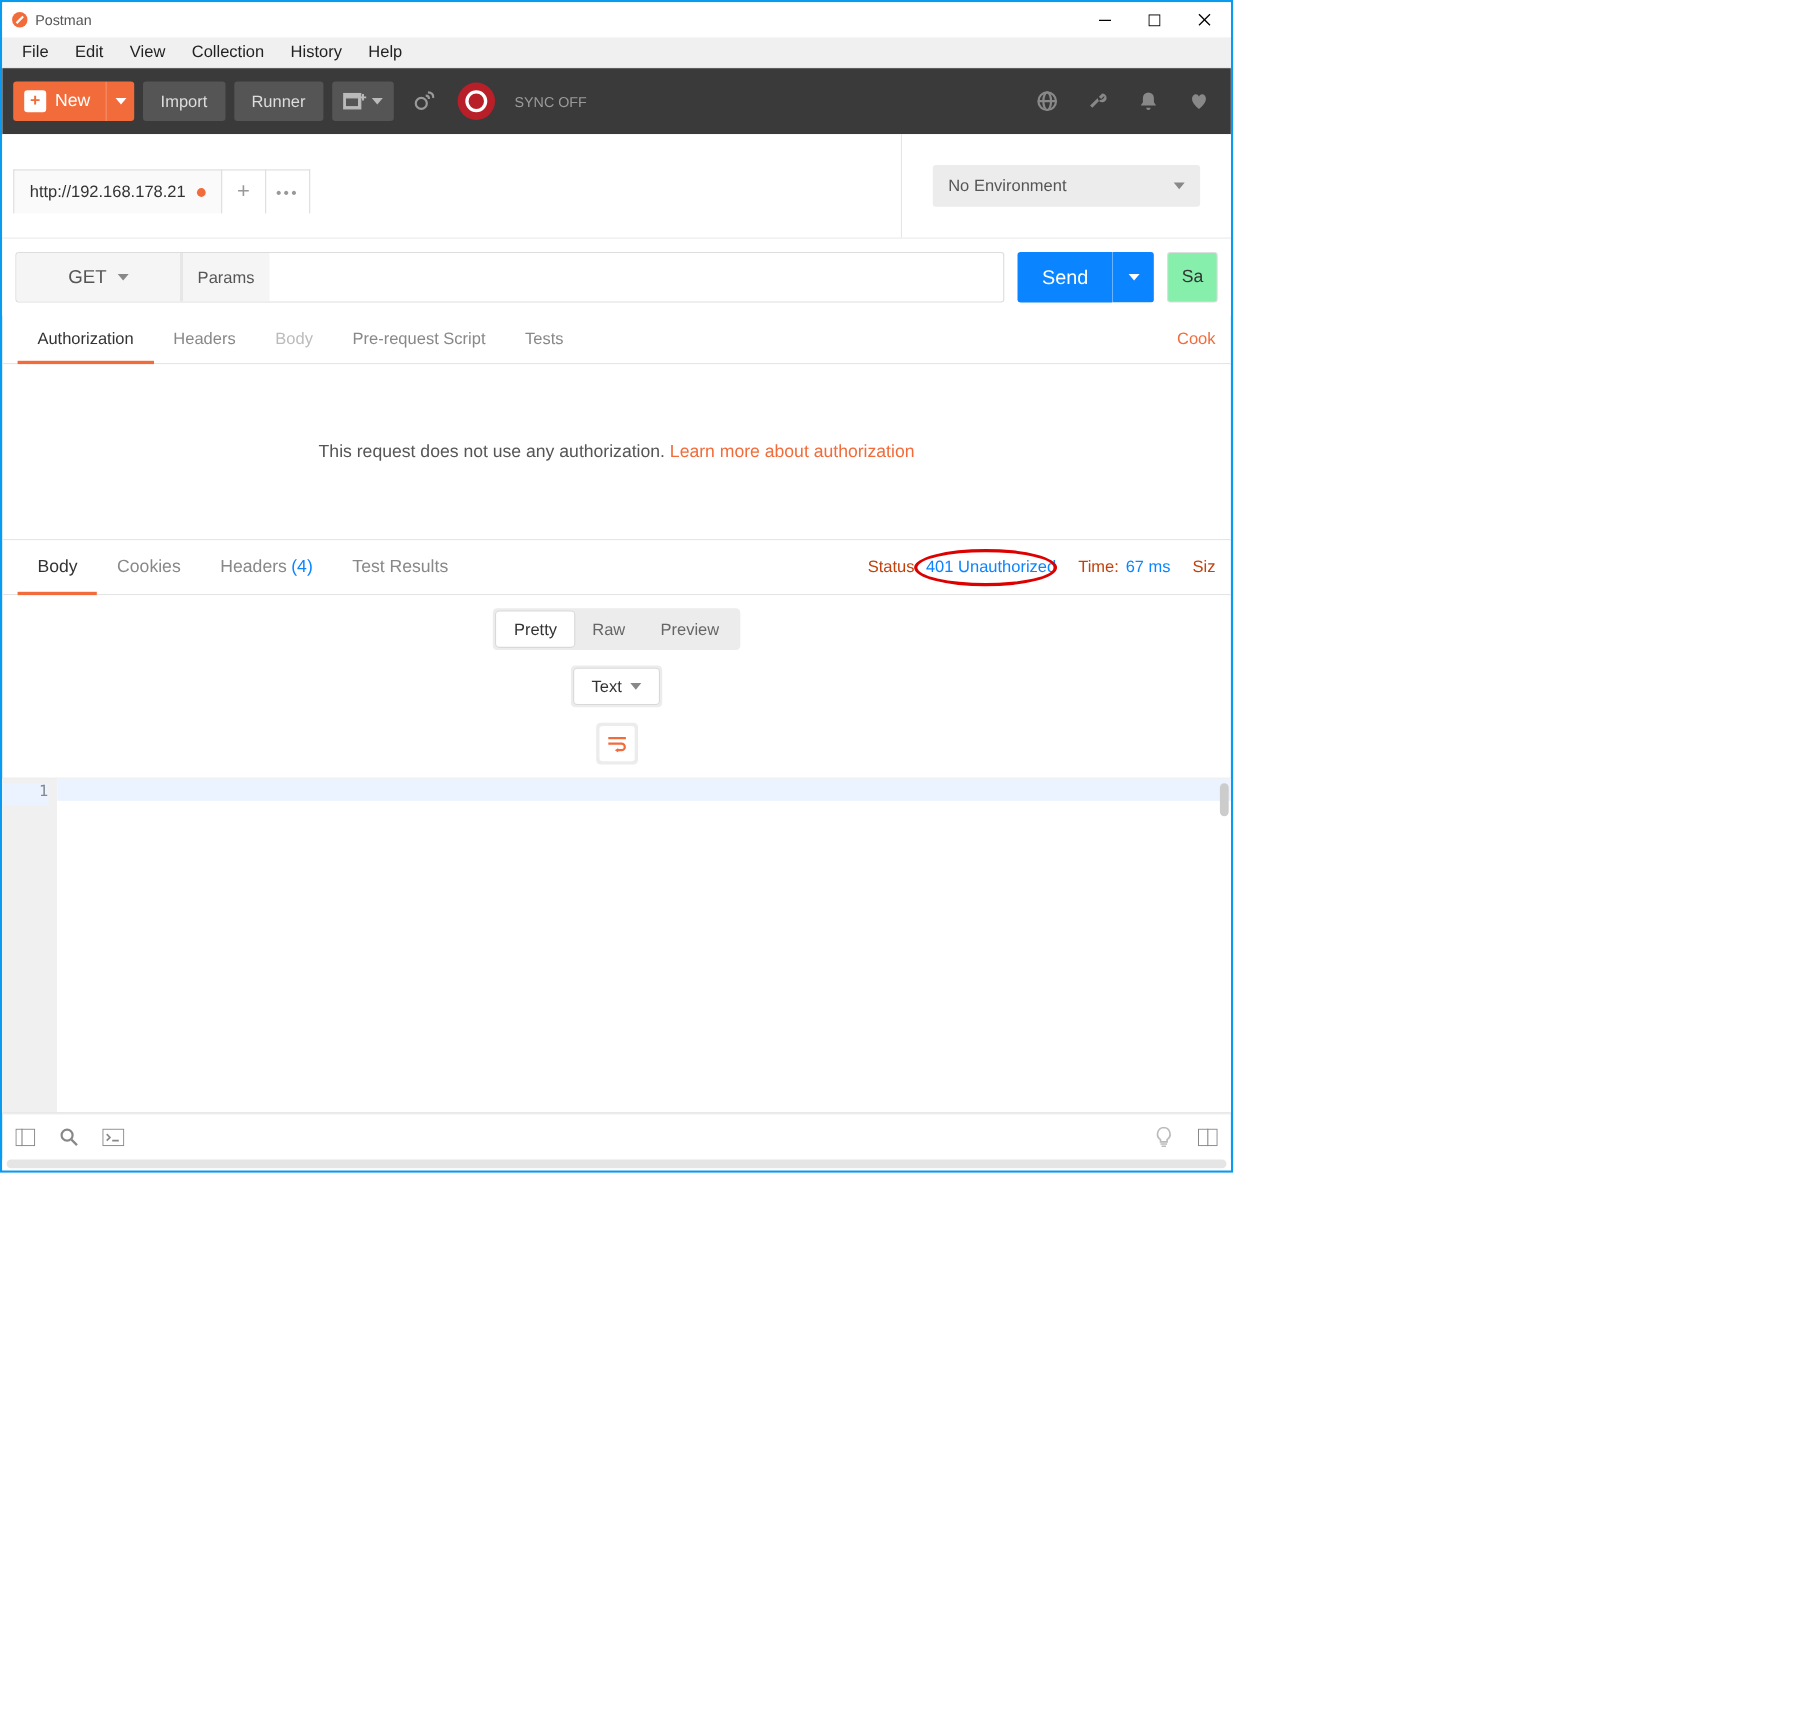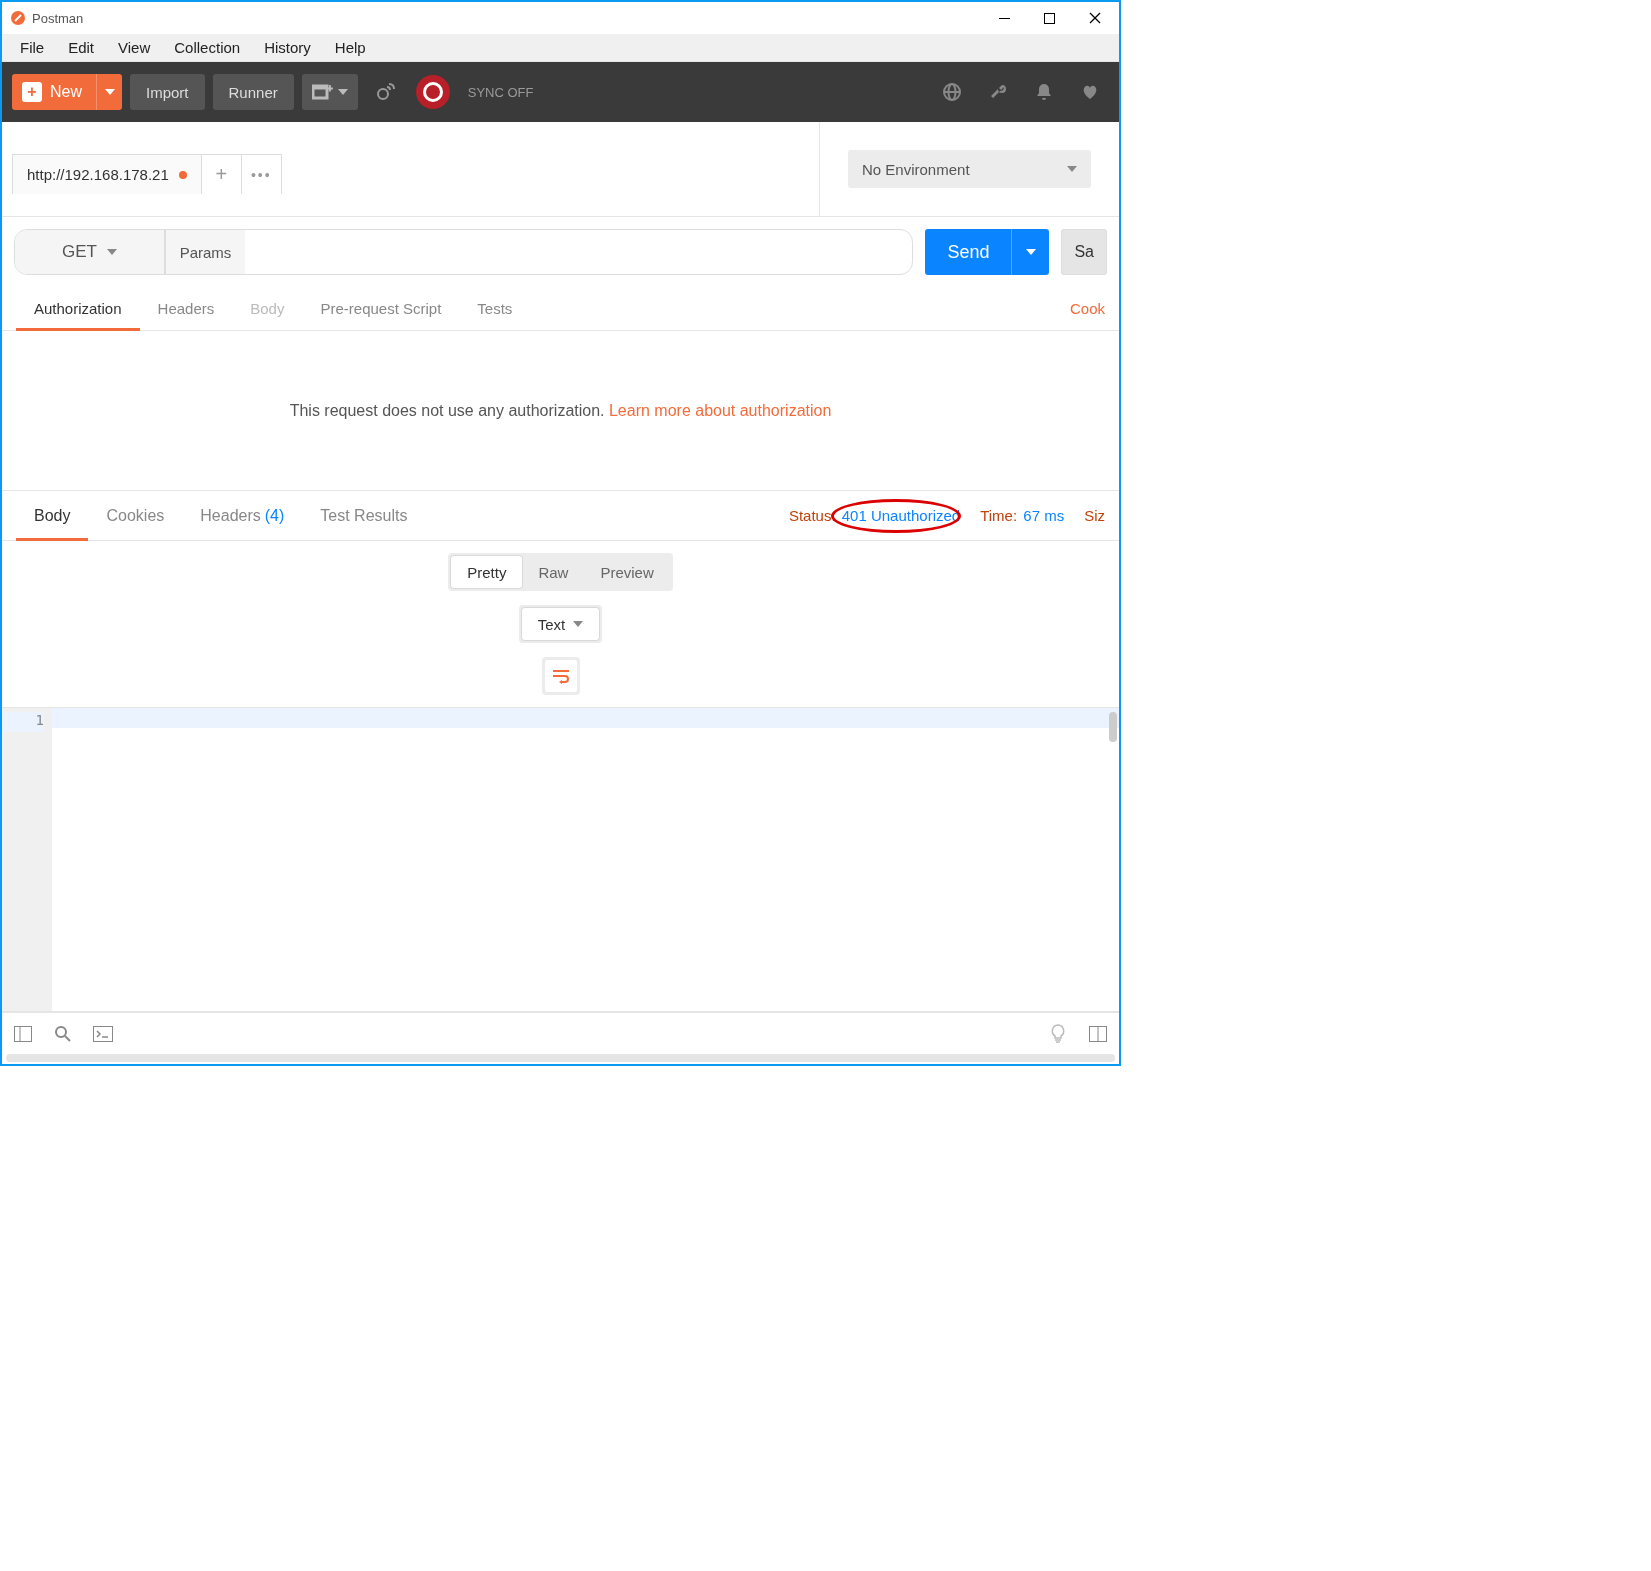--- a/index.html
+++ b/index.html
@@ -123,37 +123,37 @@
   .env-select {
     flex:1; background:#ececec; height:38px; border-radius:3px;
     display:flex; align-items:center; justify-content:space-between;
     padding:0 14px; color:#555; font-size:15px;
   }
   
   .method-row {
     display:flex; gap:12px; padding:12px; background:#fff;
   }
   .method-url-group {
-    flex:1; display:flex; border:1px solid #ddd; border-radius:13px; overflow:hidden;
+    flex:1; display:flex; border:1px solid #ddd; border-radius:3px; overflow:hidden;
   }
   .method-select {
     width:150px; background:#f5f5f5; display:flex; align-items:center; justify-content:center; gap:10px;
     color:#555; font-size:17px; font-weight:500; border-right:1px solid #ddd;
   }
   .url-input {
     flex:1; display:flex; align-items:center; padding:0 14px; font-size:17px; color:#444;
   }
   .params-btn {
     width:80px; background:#f5f5f5; border-left:1px solid #ddd; display:flex; align-items:center; justify-content:center;
     color:#555; font-size:15px;
   }
   .send-group { display:flex; }
   .send-btn { background:#0a84ff; color:#fff; display:flex; align-items:center; justify-content:center; padding:0 22px; font-size:18px; font-weight:500; border-radius:3px 0 0 3px; height:46px;}
   .send-caret { background:#0a84ff; width:38px; height:46px; display:flex; align-items:center; justify-content:center; border-left:1px solid rgba(255,255,255,0.3); border-radius:0 3px 3px 0;}
-  .save-btn { background:#e5e5e5; border:1px solid #ddd; padding:12px 12px; display:flex; align-items:center; font-size:16px; border-radius:3px; height:46px;}
+  .save-btn { background:#86efac; border:1px solid #ddd; padding:12px 12px; display:flex; align-items:center; font-size:16px; border-radius:3px; height:46px;}
   
   .sub-tabs {
     display:flex; align-items:center; padding:0 14px; height:44px; border-bottom:1px solid #e5e5e5; font-size:15px;
   }
   .sub-tab { padding:0 18px; height:100%; display:flex; align-items:center; color:#888; position:relative;}
   .sub-tab.active { color:#333; }
   .sub-tab.active::after { content:""; position:absolute; left:0; right:0; bottom:-1px; height:3px; background:#f26b3a;}
   .sub-tab.disabled { color:#bbb;}
   .sub-tabs-flex { flex:1; }
   .right-link { color:#f26b3a; }

